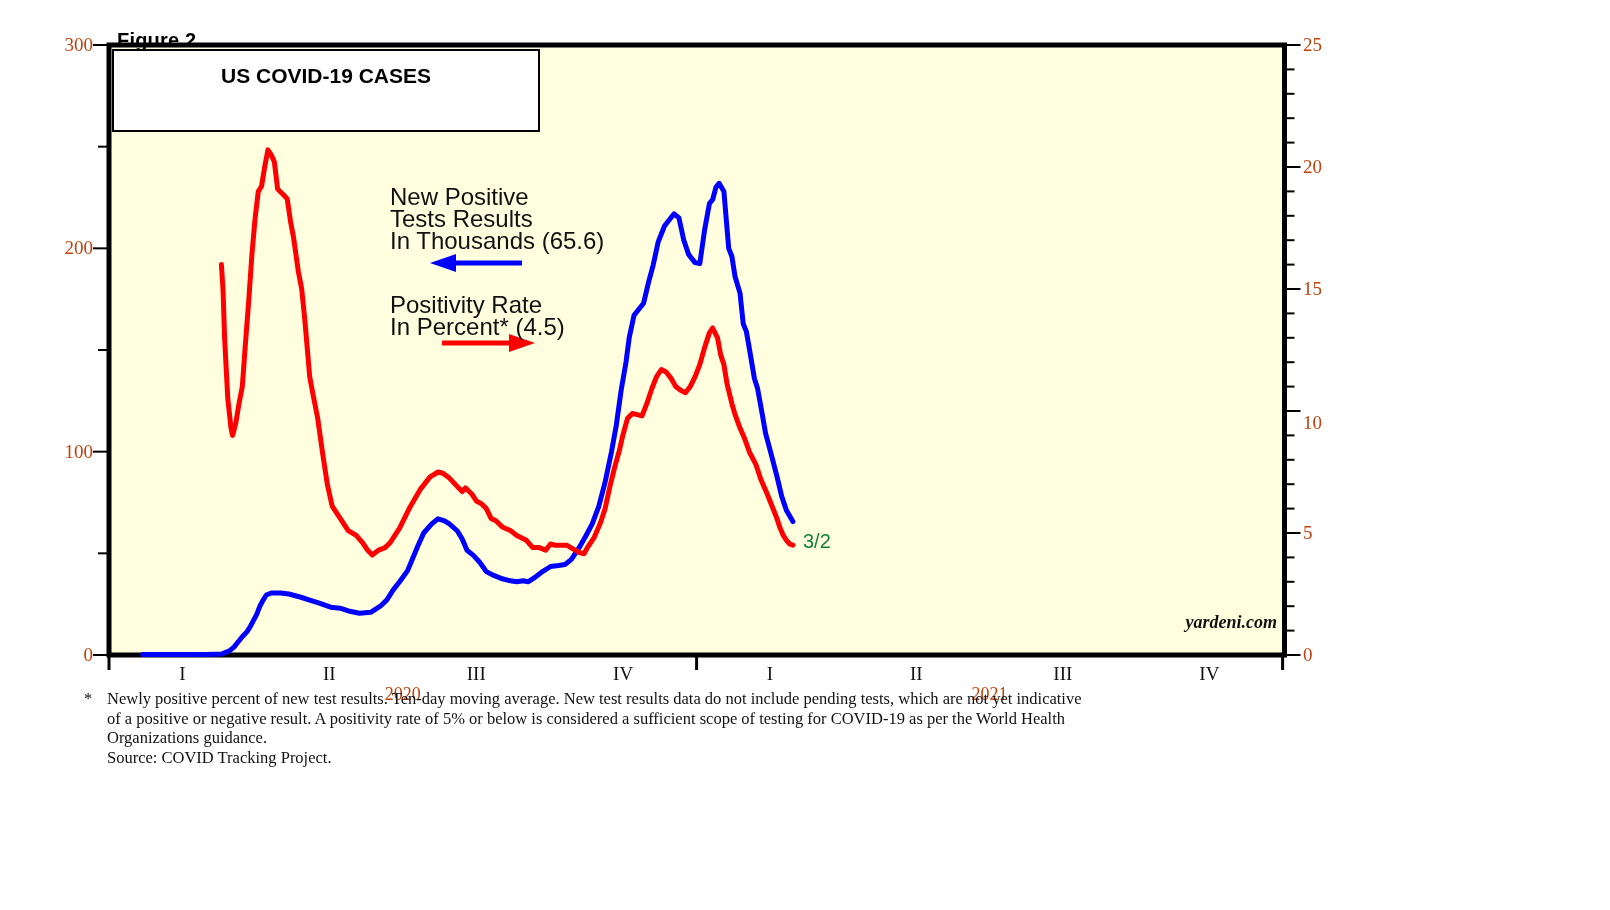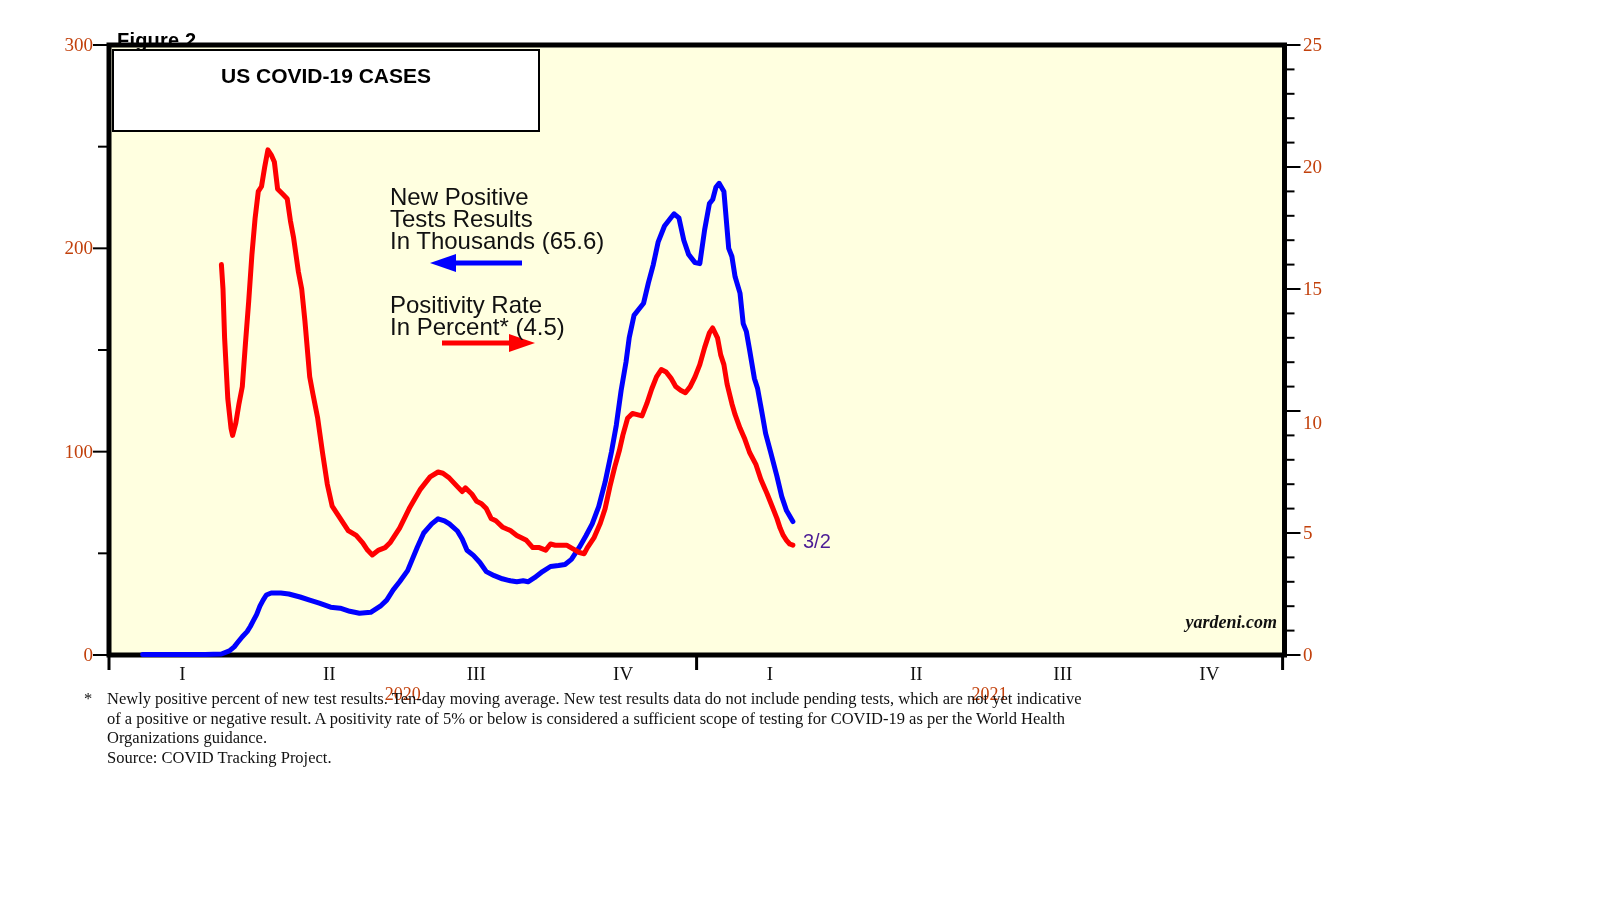--- a/index.html
+++ b/index.html
@@ -4,21 +4,21 @@
 <style>
   html,body{margin:0;padding:0;background:#fff;}
   #stage{position:relative;width:1610px;height:910px;background:#ffffff;overflow:hidden;
          font-family:"Liberation Sans",sans-serif;color:#000;}
   .abs{position:absolute;}
   #chart-svg{position:absolute;left:0;top:0;}
   .fig-label{font-size:20px;font-weight:bold;letter-spacing:.2px;}
   .title-box{border:2px solid #000;background:#ffffff;text-align:center;
              font-weight:bold;font-size:21px;line-height:26px;padding-top:12px;}
   .legend-block{font-size:24px;line-height:22px;color:#111;}
-  .end-label{font-size:20px;color:#4c1d95;}
+  .end-label{font-size:20px;color:#15803d;}
   .watermark{font-family:"Liberation Serif",serif;font-style:italic;font-weight:bold;font-size:18px;color:#111;}
   .tick-label{font-family:"Liberation Serif",serif;font-size:19px;color:#c2410c;height:22px;line-height:22px;}
   .quarter-label{font-family:"Liberation Serif",serif;font-size:19px;text-align:center;color:#111;}
   .year-label{font-family:"Liberation Serif",serif;font-size:18px;text-align:center;color:#c2410c;}
   .footnote{font-family:"Liberation Serif",serif;font-size:16.5px;line-height:19.5px;color:#111;}
 </style>
 </head>
 <body>
 
 <div id="stage">

